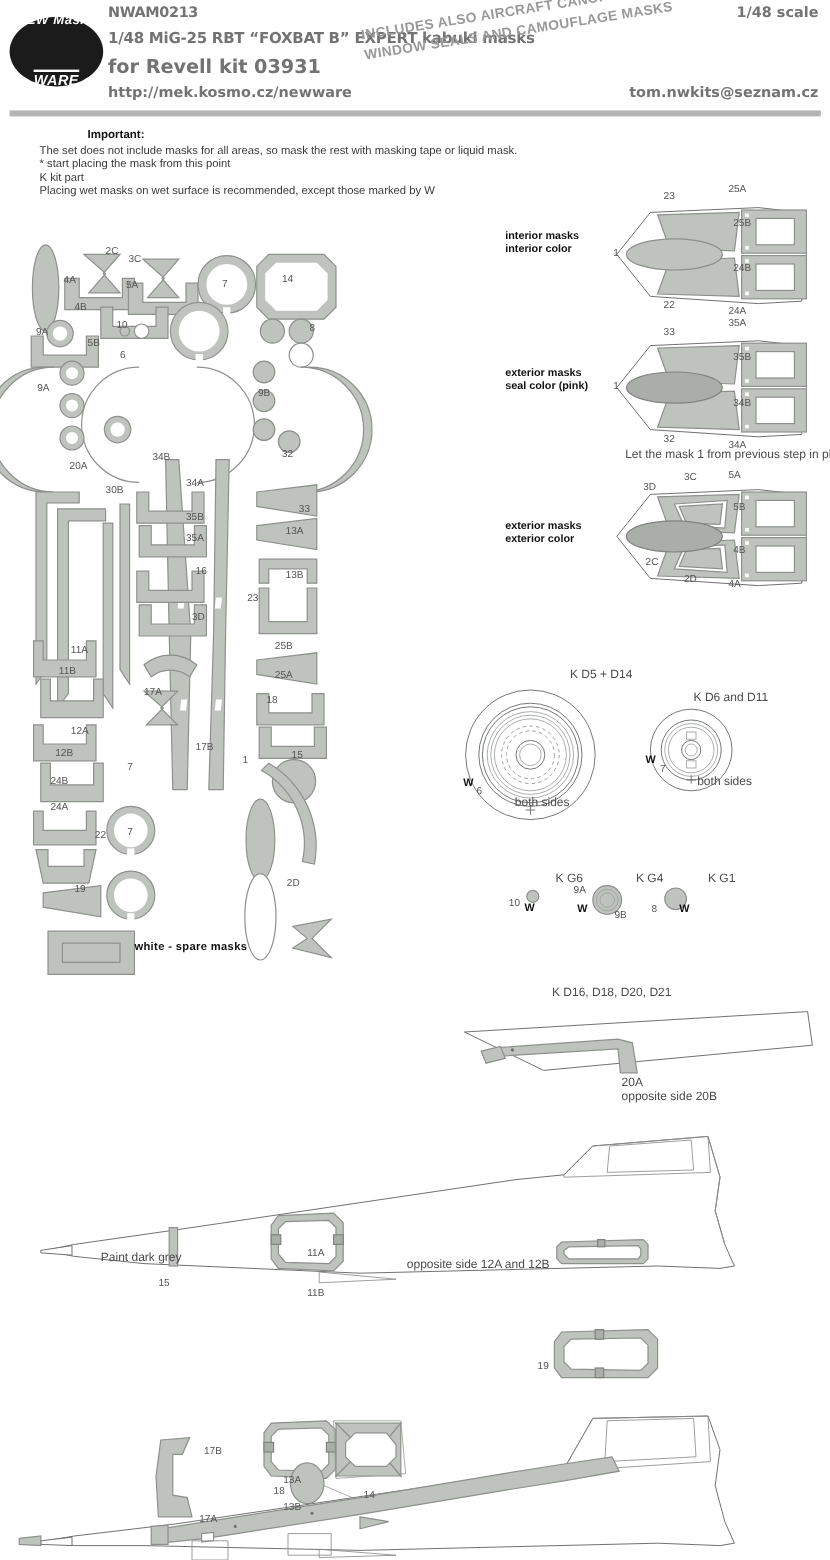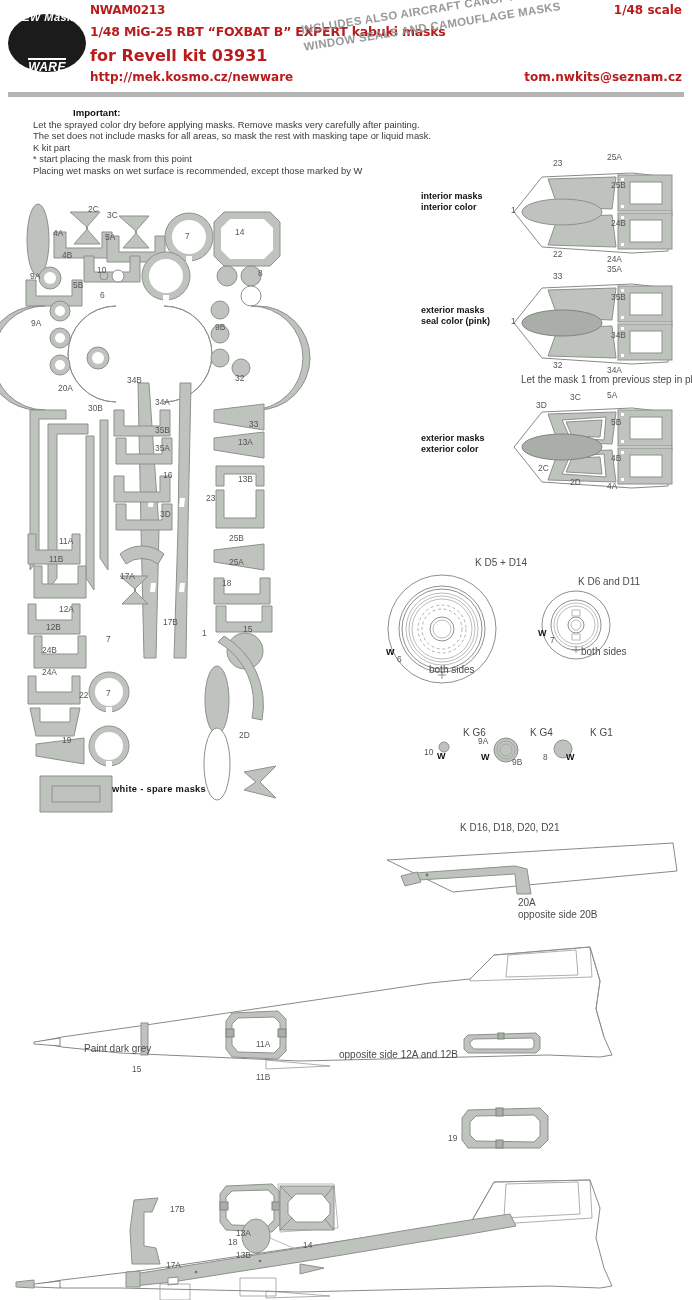--- a/index.html
+++ b/index.html
@@ -7,21 +7,21 @@
        font-family:"Liberation Sans",sans-serif;color:#231f20;}
   .abs{position:absolute;}
 
   
   #header{left:0;top:0;width:692px;height:100px;}
   #logo{left:8px;top:14px;width:78px;height:58px;background:#1b1b1b;border-radius:50%;
         display:flex;flex-direction:column;align-items:center;justify-content:center;gap:34px;}
   #logo .l1{color:#fff;font-size:11px;font-weight:bold;font-style:italic;letter-spacing:.4px;line-height:11px;}
   #logo .l2{color:#fff;font-size:12px;font-weight:bold;font-style:italic;letter-spacing:.4px;line-height:13px;
             border-top:2px solid #fff;padding-top:1px;margin-top:1px;}
-  .hdline{font-family:"DejaVu Sans",sans-serif;font-weight:bold;color:#b91c1c;white-space:nowrap;}
+  .hdline{font-family:"DejaVu Sans",sans-serif;font-weight:bold;color:#737373;white-space:nowrap;}
   #h-code{left:90px;top:3px;font-size:12px;letter-spacing:-.3px;}
   #h-scale{right:10px;top:3px;font-size:12px;}
   #h-title{left:90px;top:24px;font-size:12.5px;letter-spacing:-.2px;}
   #h-kit{left:90px;top:46px;font-size:16px;}
   #h-url{left:90px;top:70px;font-size:12px;}
   #h-mail{right:10px;top:70px;font-size:12px;}
   #h-rule{left:8px;top:92px;width:676px;height:5px;background:#b4b4b4;}
   #watermark{left:300px;top:22px;width:300px;transform:rotate(-9deg);transform-origin:0 0;
              color:#999;font-size:11.5px;font-weight:bold;line-height:17px;letter-spacing:.3px;}
 
@@ -66,24 +66,23 @@
   <div class="abs" id="watermark">
     <div>INCLUDES ALSO AIRCRAFT CANOPY INTERIOR,</div>
     <div>WINDOW SEALS AND CAMOUFLAGE MASKS</div>
   </div>
 
   <div class="abs" id="h-rule"></div>
 </div>
 
 <div class="abs" id="important">
   <div class="ttl">Important:</div>
-  <div>Let the sprayed color dry before applying masks. Remove masks very carefully after painting.</div>
   <div>The set does not include masks for all areas, so mask the rest with masking tape or liquid mask.</div>
+  <div>*  start placing the mask from this point</div>
   <div>K kit part</div>
-  <div>*  start placing the mask from this point</div>
   <div>Placing wet masks on wet surface is recommended, except those marked by W</div>
 </div>
 
 <div class="abs" style="left:8px;top:198px;">
 <svg width="290" height="600" viewBox="0 0 290 600">
 
   <ellipse class="mk" cx="30" cy="42" rx="11" ry="36"></ellipse>
 
   <path class="mk" d="M62 14 L92 14 L78 30 L92 46 L66 46 L80 30 Z"></path>
   <path class="mk" d="M46 34 L58 34 L58 50 L94 50 L94 34 L104 34 L104 60 L46 60 Z"></path>

